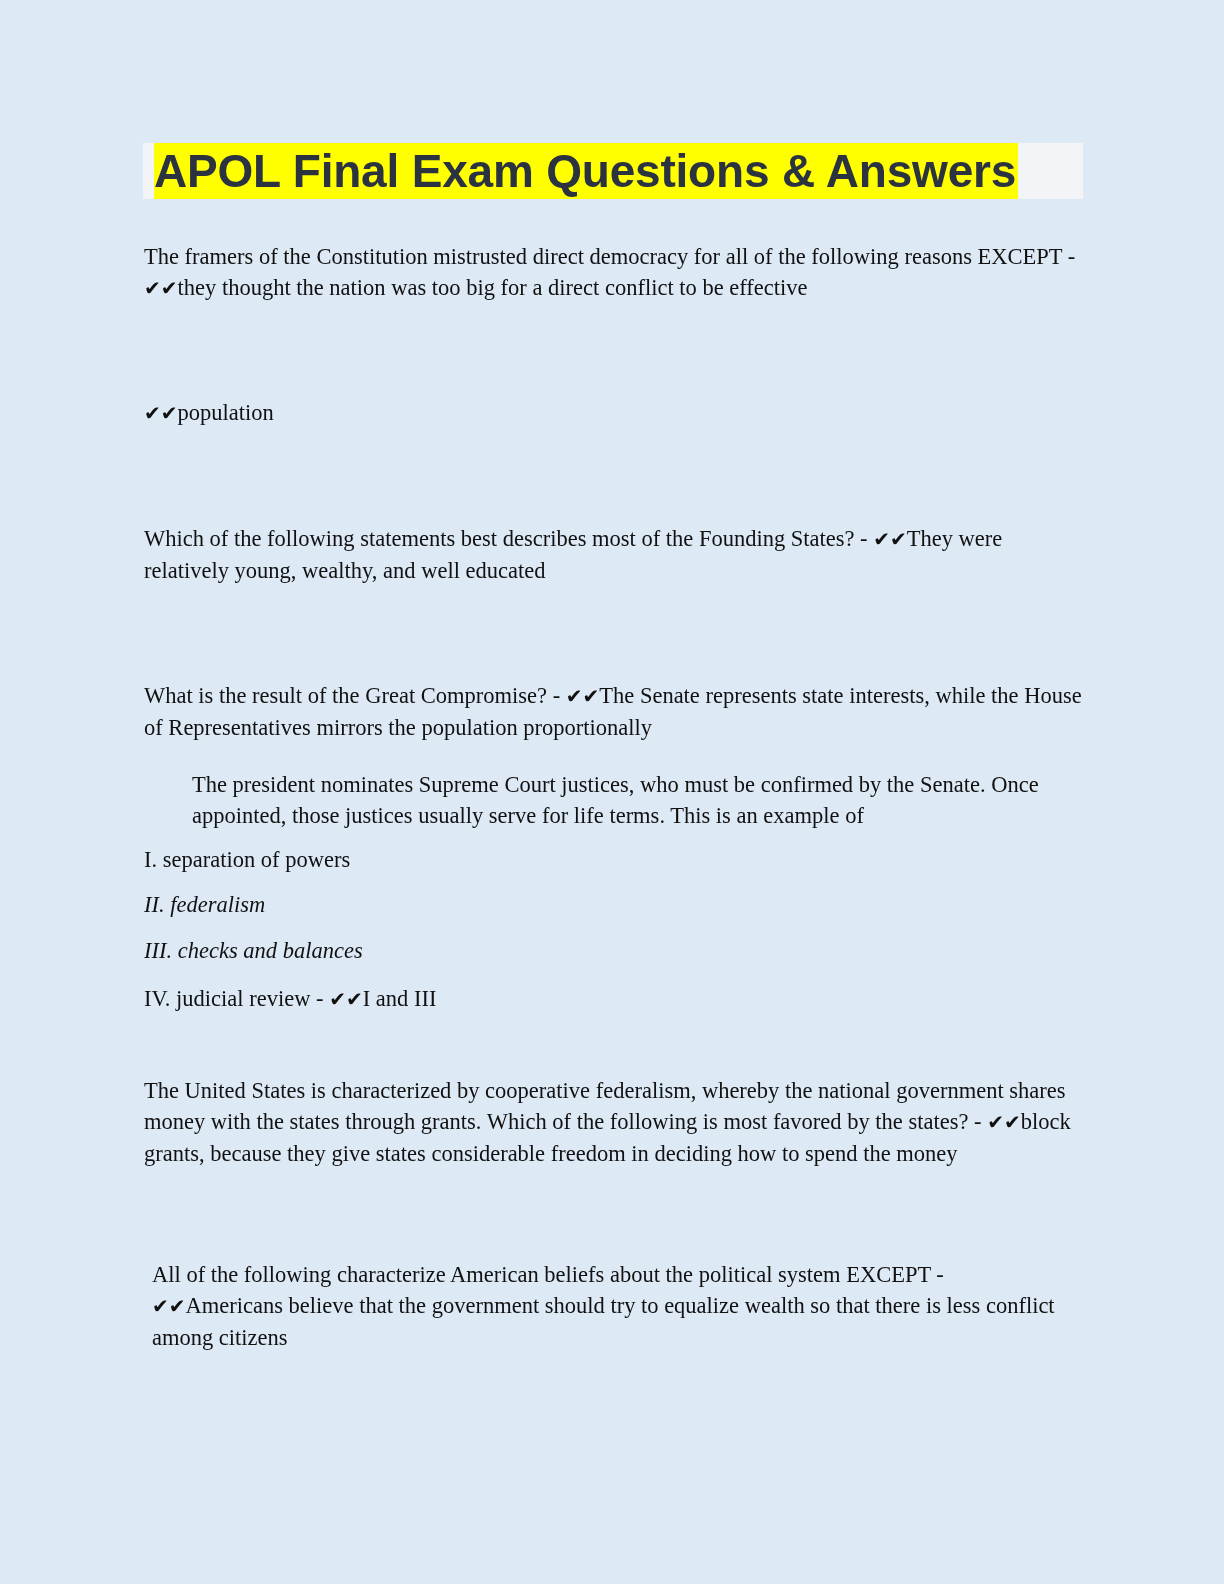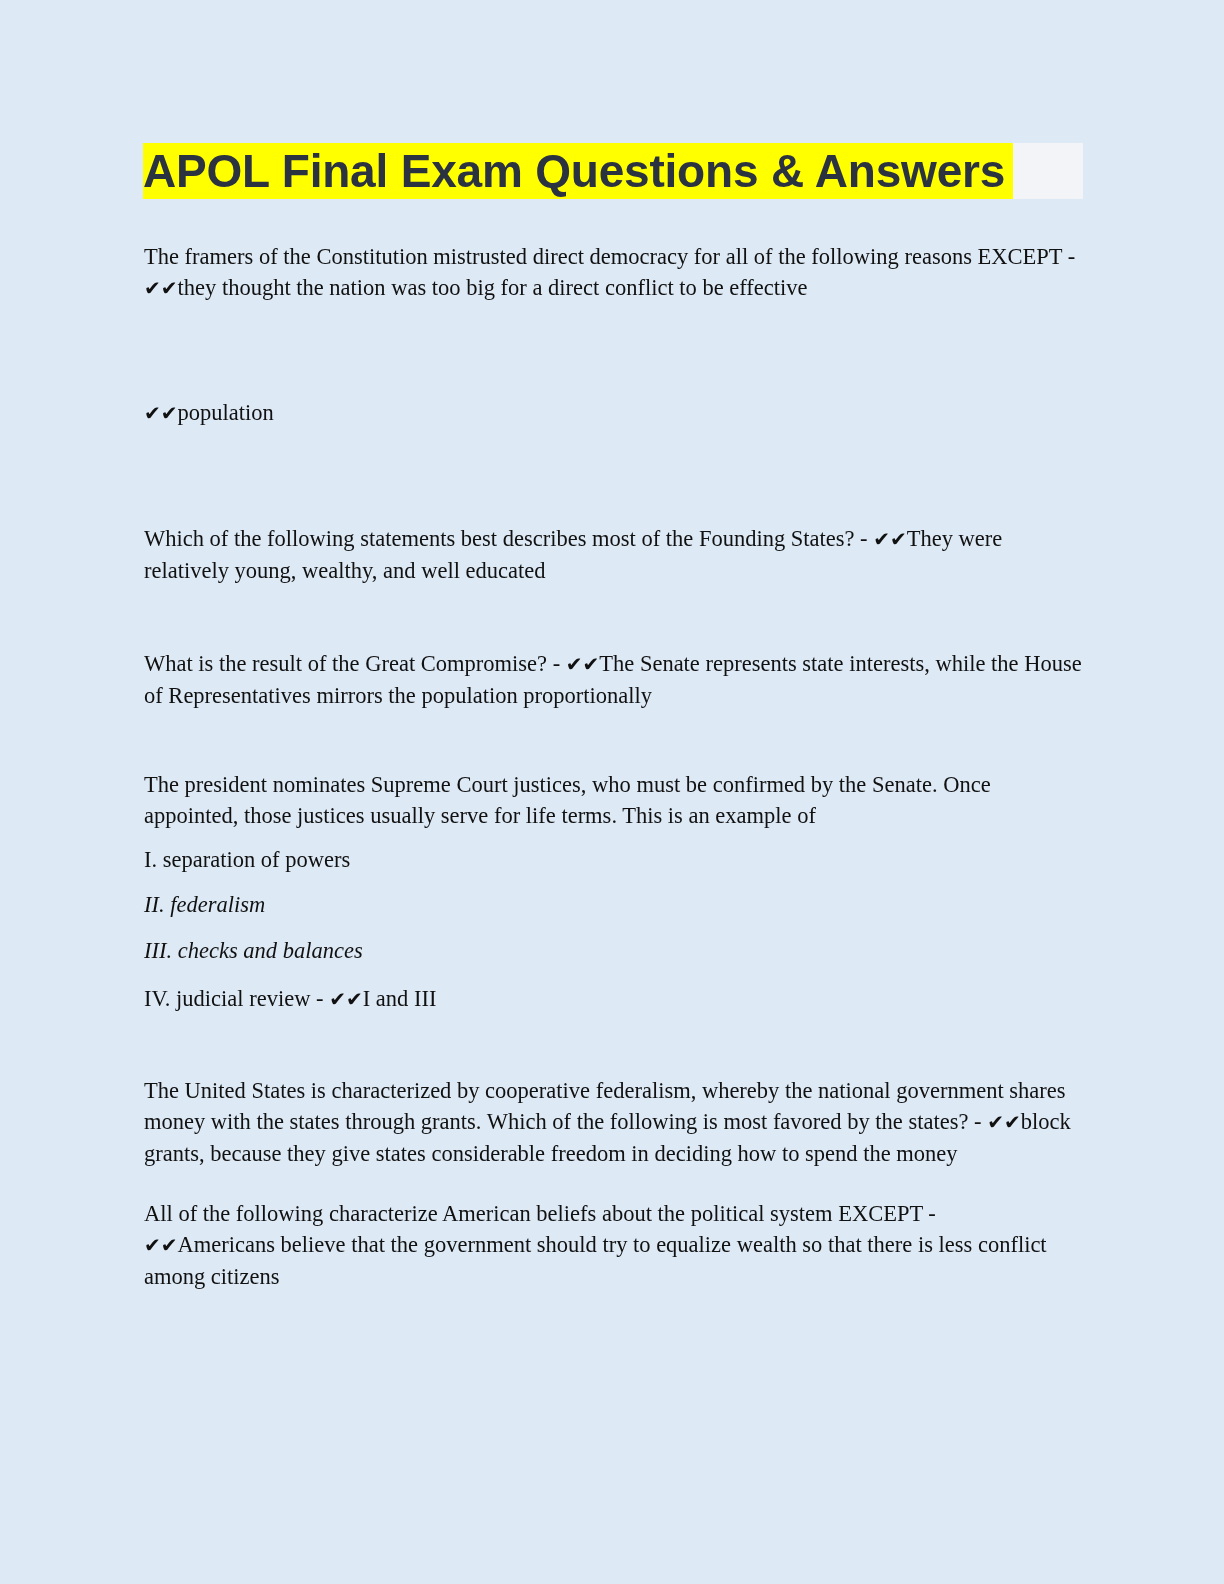--- a/index.html
+++ b/index.html
@@ -10,29 +10,29 @@
     overflow: hidden;
     font-family: "Liberation Serif", serif;
     color: #111;
   }
   .title-wrap {
     position: absolute; left: 143px; top: 143px;
     width: 940px; height: 56px;
     background: #f2f4f8;
   }
   .title {
-    position: absolute; left: 0; top: 0;
+    position: absolute; left: 11px; top: 0;
     height: 56px; line-height: 56px;
     background: #ffff00;
     font-family: "Liberation Sans", sans-serif;
     font-weight: bold;
     font-size: 46px;
     color: #2c3340;
     white-space: nowrap;
-    padding-right: 8px;
+    padding-right: 2px;
     letter-spacing: -0.2px;
   }
   .para {
     position: absolute; left: 144px; width: 945px;
     font-size: 22.5px; line-height: 31px;
     margin: 0;
   }
   .check { font-family: "DejaVu Sans", sans-serif; font-size: 20px; font-weight: bold; }
 </style>
 </head>
@@ -47,33 +47,33 @@
 </p>
 
 <p class="para" style="top:366px;">
   <br><span class="check">✔✔</span><span>population</span>
 </p>
 
 <p class="para" style="top:523px;">
   <span>Which of the following statements best describes most of the Founding States? - </span><span class="check">✔✔</span><span>They were relatively young, wealthy, and well educated</span>
 </p>
 
-<p class="para" style="top:648px;">
+<p class="para" style="top:680px;">
   <span>What is the result of the Great Compromise? - </span><span class="check">✔✔</span><span>The Senate represents state interests, while the House of Representatives mirrors the population proportionally</span>
 </p>
 
-<p class="para" style="top:769px;">
+<p class="para" style="top:769px;margin-left:48px;">
   <span>The president nominates Supreme Court justices, who must be confirmed by the Senate. Once appointed, those justices usually serve for life terms. This is an example of</span>
 </p>
 <p class="para" style="top:844px;">I. separation of powers</p>
 <p class="para" style="top:889px;font-style:italic;">II. federalism</p>
 <p class="para" style="top:935px;font-style:italic;">III. checks and balances</p>
 <p class="para" style="top:983px;">
   <span>IV. judicial review - </span><span class="check">✔✔</span><span>I and III</span>
 </p>
 
 <p class="para" style="top:1075px;">
   <span>The United States is characterized by cooperative federalism, whereby the national government shares money with the states through grants. Which of the following is most favored by the states? - </span><span class="check">✔✔</span><span>block grants, because they give states considerable freedom in deciding how to spend the money</span>
 </p>
 
-<p class="para" style="top:1198px;">
+<p class="para" style="top:1259px;margin-left:8px;">
   <span>All of the following characterize American beliefs about the political system EXCEPT - </span><br><span class="check">✔✔</span><span>Americans believe that the government should try to equalize wealth so that there is less conflict among citizens</span>
 </p>
 
 </body></html>

